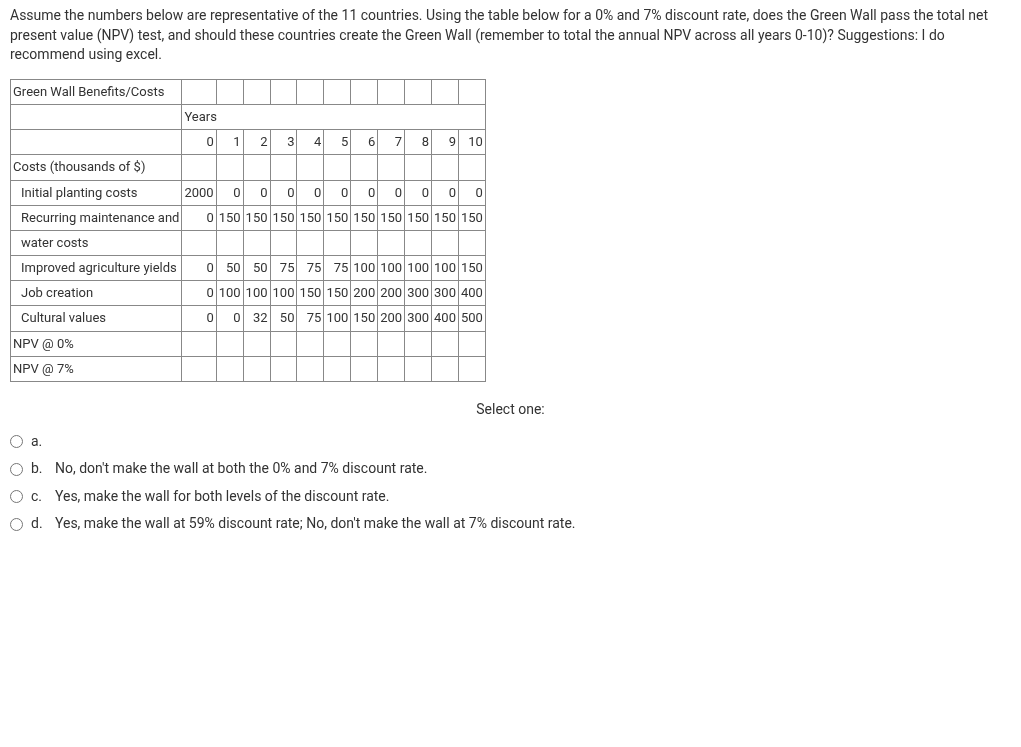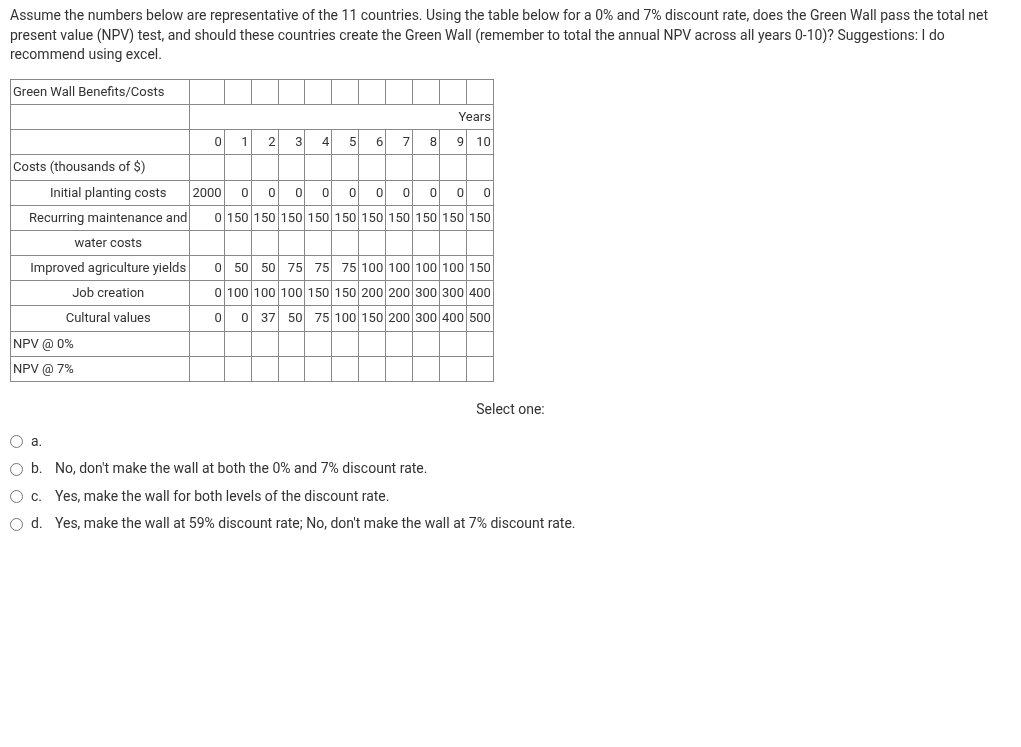--- a/index.html
+++ b/index.html
@@ -23,30 +23,30 @@
     text-align: right;
     min-width: 18px;
     font-size: 13px;
   }
   td.label {
     text-align: left;
     padding-left: 2px;
     padding-right: 14px;
   }
   td.sublabel {
-    text-align: center;
-    padding-left: 18px;
+    text-align: left;
+    padding-left: 10px;
     padding-right: 2px;
   }
   td.header-title {
     text-align: left;
     font-weight: normal;
   }
   td.years-title {
-    text-align: right;
+    text-align: left;
   }
   .select-one {
     margin-bottom: 8px;
     text-align: center;
   }
   .options {
     margin: 0;
     padding: 0;
     list-style: none;
   }
@@ -185,21 +185,21 @@
         <td>200</td>
         <td>200</td>
         <td>300</td>
         <td>300</td>
         <td>400</td>
       </tr>
       <tr>
         <td class="sublabel">Cultural values</td>
         <td>0</td>
         <td>0</td>
-        <td>37</td>
+        <td>32</td>
         <td>50</td>
         <td>75</td>
         <td>100</td>
         <td>150</td>
         <td>200</td>
         <td>300</td>
         <td>400</td>
         <td>500</td>
       </tr>
       <tr>

